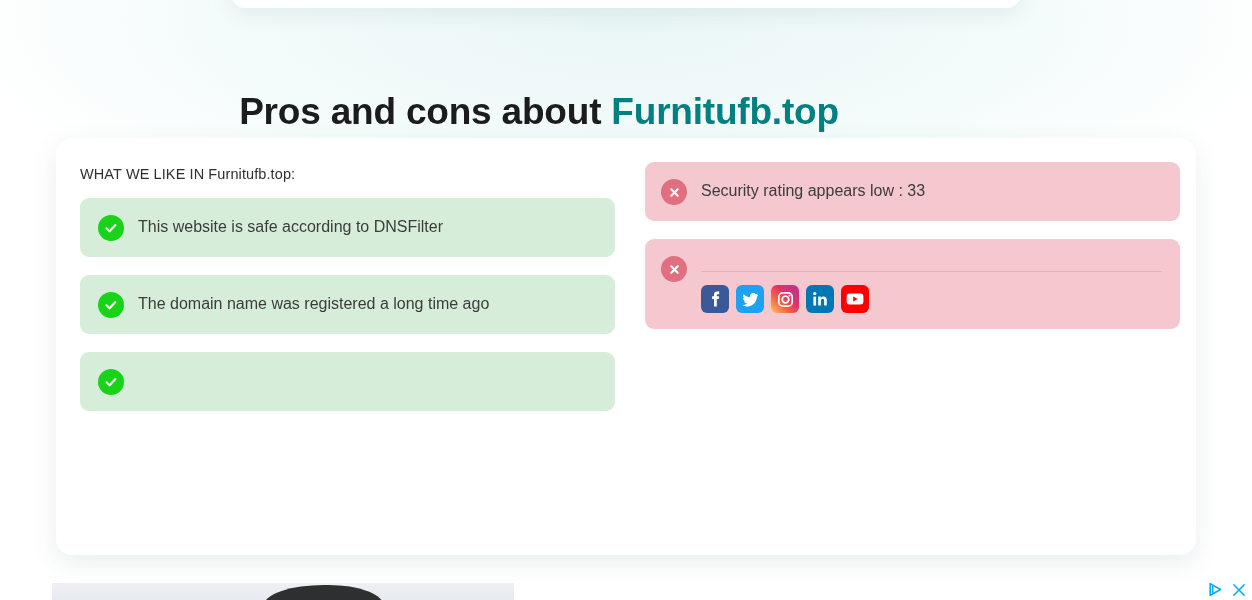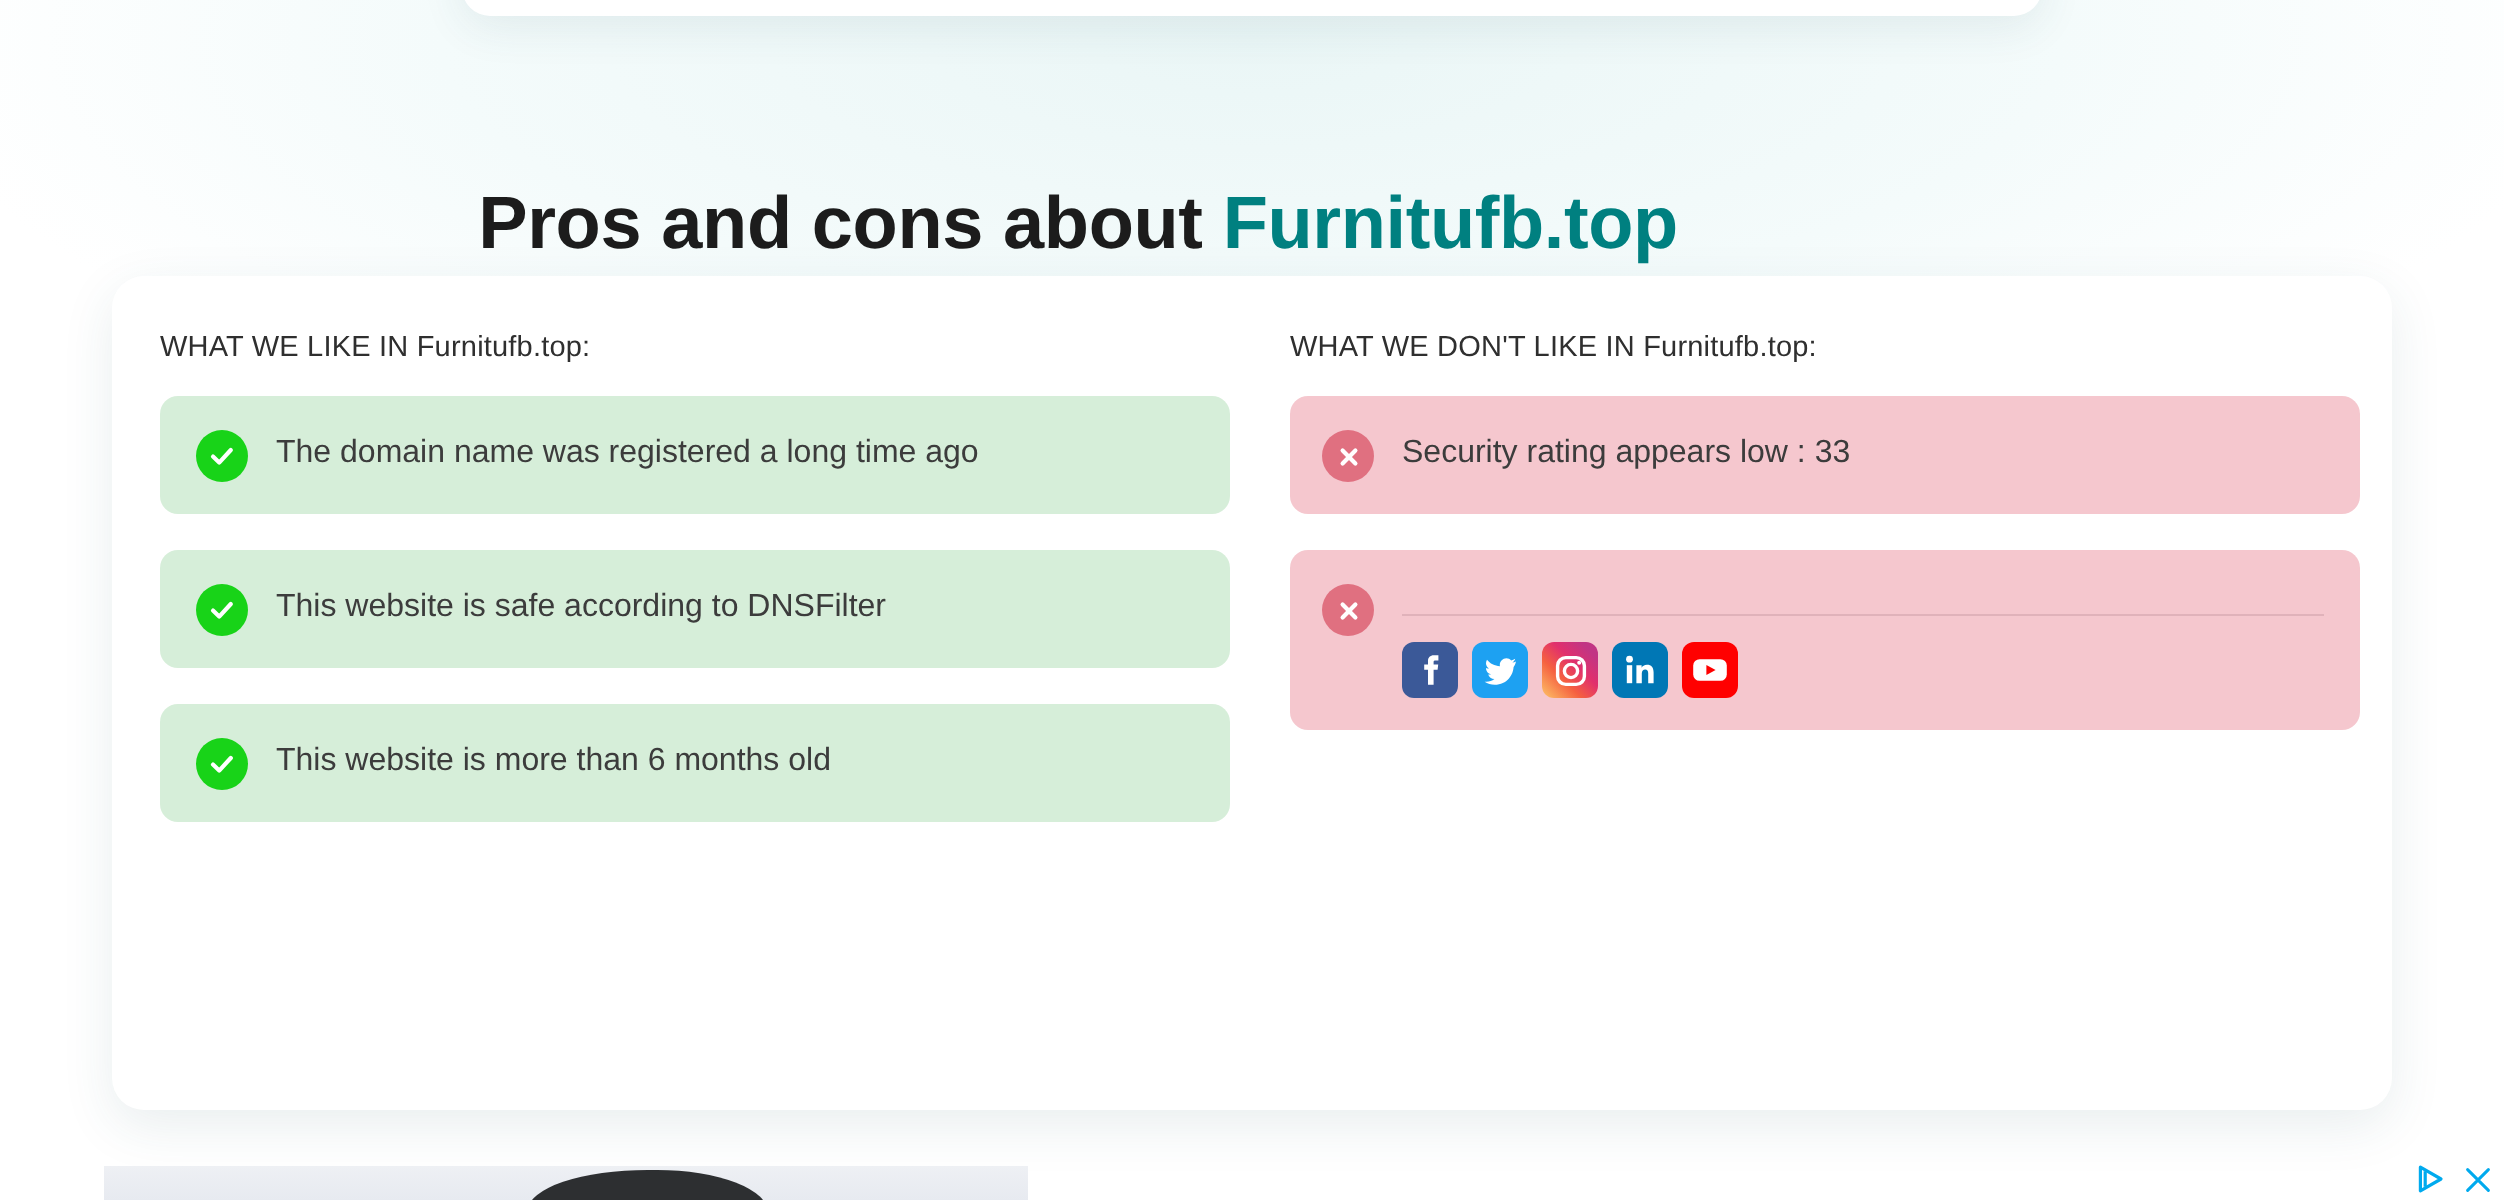--- a/index.html
+++ b/index.html
@@ -182,45 +182,43 @@
 
   <div class="column">
     <div class="column-title">WHAT WE LIKE IN Furnitufb.top:</div>
 
     <div class="item pro">
       <span class="badge ok">
         <svg width="14" height="14" viewBox="0 0 14 14">
             <path d="M2.5 7.3 L5.6 10.3 L11.4 4.0" fill="none" stroke="#ffffff" stroke-width="2.1" stroke-linecap="round" stroke-linejoin="round"></path>
           </svg>
       </span>
-      <span class="item-text">The domain name was registered a long time ago</span>
+      <span class="item-text">This website is safe according to DNSFilter</span>
     </div>
 
     <div class="item pro">
       <span class="badge ok">
         <svg width="14" height="14" viewBox="0 0 14 14">
             <path d="M2.5 7.3 L5.6 10.3 L11.4 4.0" fill="none" stroke="#ffffff" stroke-width="2.1" stroke-linecap="round" stroke-linejoin="round"></path>
           </svg>
       </span>
-      <span class="item-text">This website is safe according to DNSFilter</span>
+      <span class="item-text">The domain name was registered a long time ago</span>
     </div>
 
     <div class="item pro">
       <span class="badge ok">
         <svg width="14" height="14" viewBox="0 0 14 14">
             <path d="M2.5 7.3 L5.6 10.3 L11.4 4.0" fill="none" stroke="#ffffff" stroke-width="2.1" stroke-linecap="round" stroke-linejoin="round"></path>
           </svg>
       </span>
-      <span class="item-text">This website is more than 6 months old</span>
     </div>
 
   </div>
 
   <div class="column">
-    <div class="column-title">WHAT WE DON'T LIKE IN Furnitufb.top:</div>
 
     <div class="item con">
       <span class="badge bad">
         <svg width="13" height="13" viewBox="0 0 13 13">
             <path d="M3.3 3.3 L9.7 9.7 M9.7 3.3 L3.3 9.7" fill="none" stroke="#ffffff" stroke-width="2.1" stroke-linecap="round"></path>
           </svg>
       </span>
       <span class="item-text">Security rating appears low : 33</span>
     </div>
 

